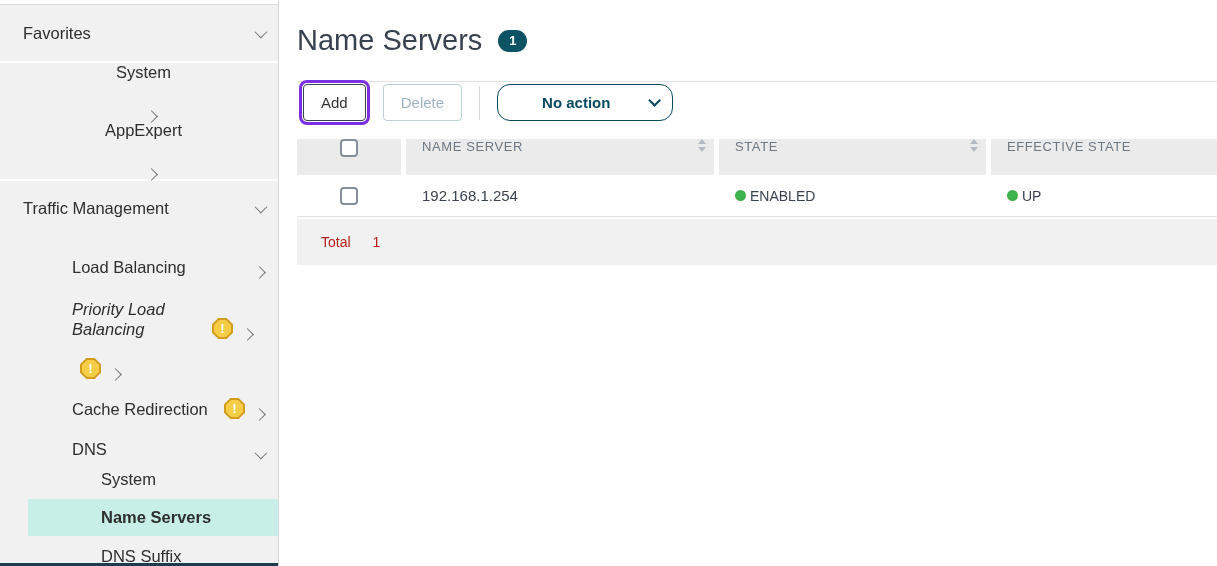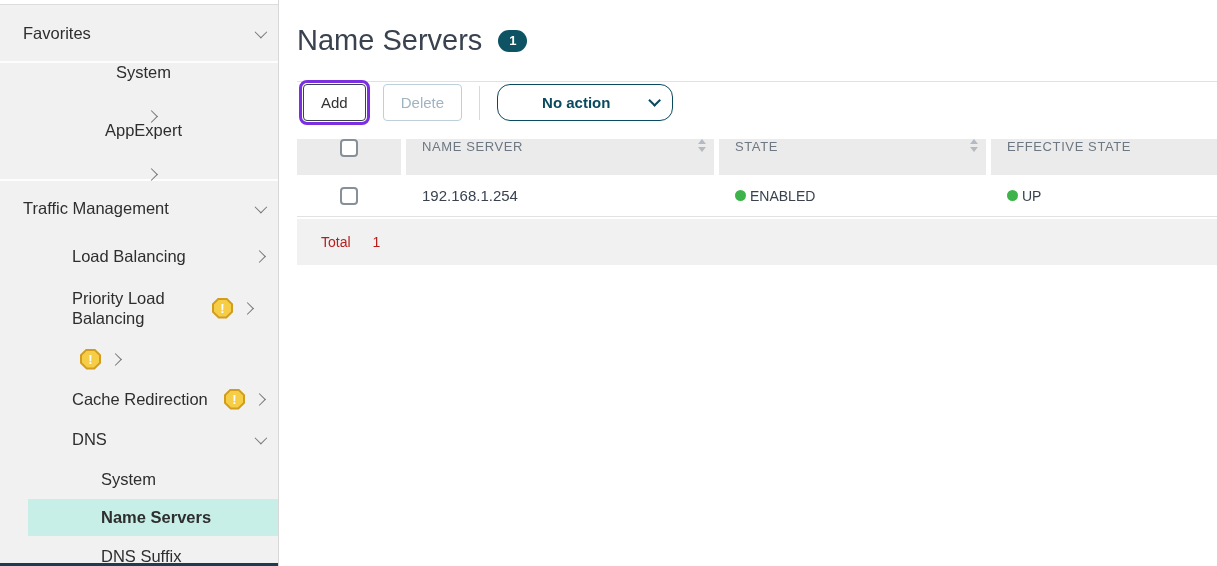--- a/index.html
+++ b/index.html
@@ -8,27 +8,27 @@
 
   
   .sidebar { position:absolute; left:0; top:0; width:279px; height:566px;
     background:#f1f1f1; border-right:1px solid #d8d8d8; overflow:hidden; }
   .sidebar-top { height:5px; background:#fff; border-bottom:1px solid #dcdcdc; }
   .side-item { display:flex; align-items:center; padding-right:14px;
     font-size:16.5px; color:#2e2e2e; cursor:pointer;margin-left:28px; }
   .side-item .lbl { flex:1 1 auto; }
   .lvl1 { padding-left:0; }
   .lvl1 .lbl { margin-left:-5px; }
-  .lvl2 { padding-left:44px; }
+  .lvl2 { padding-left:44px;align-items:flex-end; }
   .lvl3 { padding-left:73px; }
   .h56{height:56px;} .h58{height:58px;flex-direction:column;} .h54{height:54px;} .h42{height:42px;}
   .h40{height:40px;} .h62{height:62px;} .h37{height:37px;}
   .side-divider { height:2px; background:#fdfdfd; }
   .selected { background:var(--selected-item-bg,#c7efe8); font-weight:bold; }
-  .wrap-label { max-width:132px; line-height:1.22; }
+  .wrap-label { max-width:132px; line-height:1.22;font-style:italic; }
 
   .chev { width:9px; height:9px; border-right:1.8px solid #757575;
     border-bottom:1.8px solid #757575; flex:0 0 auto; margin-left:10px; }
   .chev.right { transform:rotate(-45deg); }
   .chev.down  { transform:rotate(45deg) translateY(-2px); }
 
   .warn { position:relative; width:21px; height:21px; flex:0 0 auto; margin-left:8px; }
   .warn .oct-o { position:absolute; inset:0; background:#d29d1e;
     clip-path:polygon(30% 0,70% 0,100% 30%,100% 70%,70% 100%,30% 100%,0 70%,0 30%); }
   .warn .oct-i { position:absolute; inset:2px; background:var(--warning-yellow,#f5cd47);

